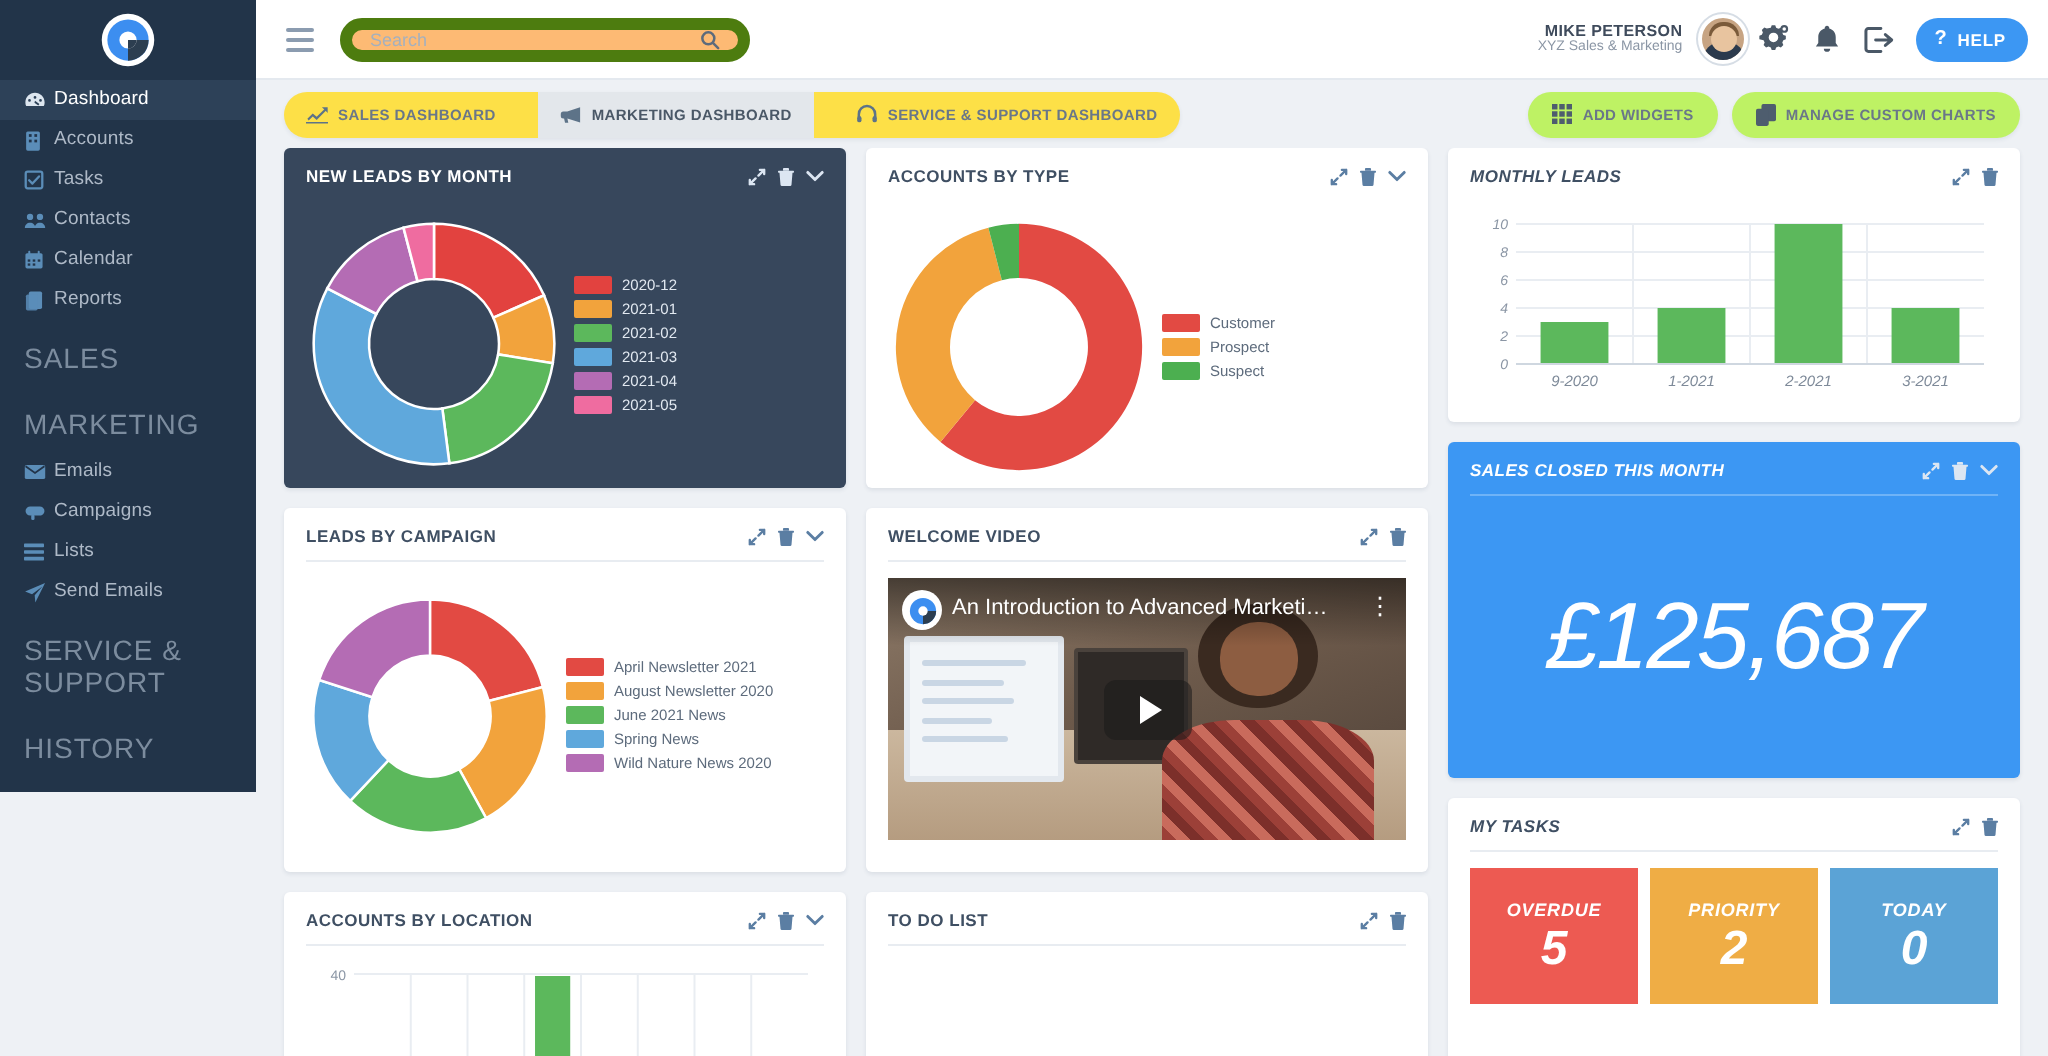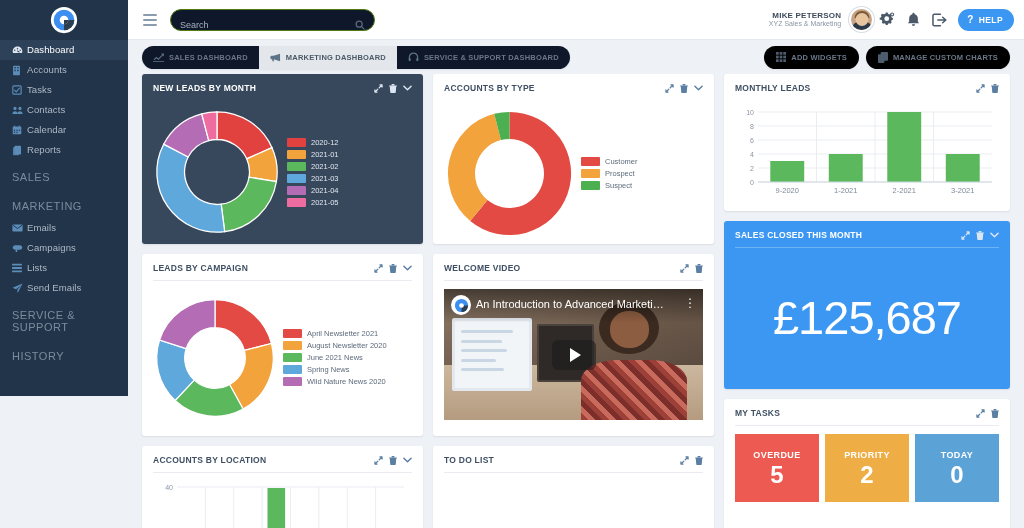--- a/index.html
+++ b/index.html
@@ -40,21 +40,21 @@
     display: inline-flex; align-items: center; justify-content: flex-start;
     color: #5b8db8;
     flex: 0 0 15px;
   }
   .nav-item.active .ico { color: #dde6ef; }
   .nav-item .ico svg { display:block; }
   .nav-label { line-height: 1; }
 
   .nav-section {
     color: #7c8c9e;
-    font-size: 11px;
+    font-size: 14px;
     letter-spacing: .5px;
     padding: 11px 0 6px 12px;
     text-transform: uppercase;
   }
 
   
   #main {
     flex: 1 1 auto; height: 528px;
     display: flex; flex-direction: column;
     overflow: hidden;
@@ -69,24 +69,24 @@
     padding: 0 10px 0 14px;
     border-bottom: 1px solid #e4e9ef;
   }
   #hamburger {
     width: 16px; height: 16px; color: #8b9cb0;
     display: flex; align-items: center; justify-content: center;
     margin-right: 12px;
   }
   #search-box {
     width: 205px; height: 22px;
-    border: 1px solid #4d7c0f; border-radius: 11px;
-    display: flex; align-items: flex-end;
+    border: 6px solid #4d7c0f; border-radius: 11px;
+    display: flex; align-items: center;
     padding: 0 9px;
-    background: #0f172a;
+    background: #fdba74;
   }
   #search-input {
     border: none; outline: none; flex: 1 1 auto;
     font-size: 9px; color: #5d6b7c;
     font-family: "Liberation Sans", sans-serif;
     background: transparent;
   }
   #search-input::placeholder { color: #a4b0be; }
   .topbar-spacer { flex: 1 1 auto; }
 
@@ -123,55 +123,56 @@
   }
 
   
   #tabstrip {
     height: 34px; flex: 0 0 34px;
     display: flex; align-items: center;
     padding: 0 14px;
   }
   #tabs {
     display: flex; height: 23px;
-    background: #0f172a; border-radius: 12px; overflow: hidden;
+    background: #fde047; border-radius: 12px; overflow: hidden;
     box-shadow: 0 1px 2px rgba(40,60,90,.08);
+    gap: 10px;
   }
   .tab {
     display: flex; align-items: center; gap: 5px;
     padding: 0 11px;
     font-size: 7.5px; font-weight: bold; letter-spacing: .2px;
     color: #6a7788; white-space: nowrap;
   }
   .tab.active { background: #e3e7eb; color: #4a5867; }
   .tab .tico { color: #5d7388; display:flex; align-items:center; }
 
   .strip-spacer { flex: 1 1 auto; }
   .pill-btn {
     display: flex; align-items: center; gap: 5px;
     height: 23px; padding: 0 12px;
-    background: #000000; border-radius: 12px;
+    background: #bef264; border-radius: 12px;
     font-size: 7.5px; font-weight: bold; letter-spacing: .2px;
     color: #6a7788; white-space: nowrap;
     margin-left: 7px;
     box-shadow: 0 1px 2px rgba(40,60,90,.08);
   }
   .pill-btn .tico { color: #4e5d6e; display:flex; align-items:center; }
 
   
   #grid {
     flex: 1 1 auto;
     display: flex; gap: 10px;
     padding: 0 14px;
     overflow: hidden;
   }
   .col { display: flex; flex-direction: column; gap: 10px; }
   #col1 { width: 281px; flex: 0 0 281px; }
   #col2 { width: 281px; flex: 0 0 281px; }
-  #col3 { flex: 1 1 auto; }
+  #col3 { flex: 1 1 auto; font-style: italic; }
 
   .widget {
     background: #ffffff;
     border-radius: 3px;
     box-shadow: 0 1px 2px rgba(40,60,90,.10);
     display: flex; flex-direction: column;
     overflow: hidden;
     flex: 0 0 auto;
   }
   .widget.dark { background: #37475c; }

